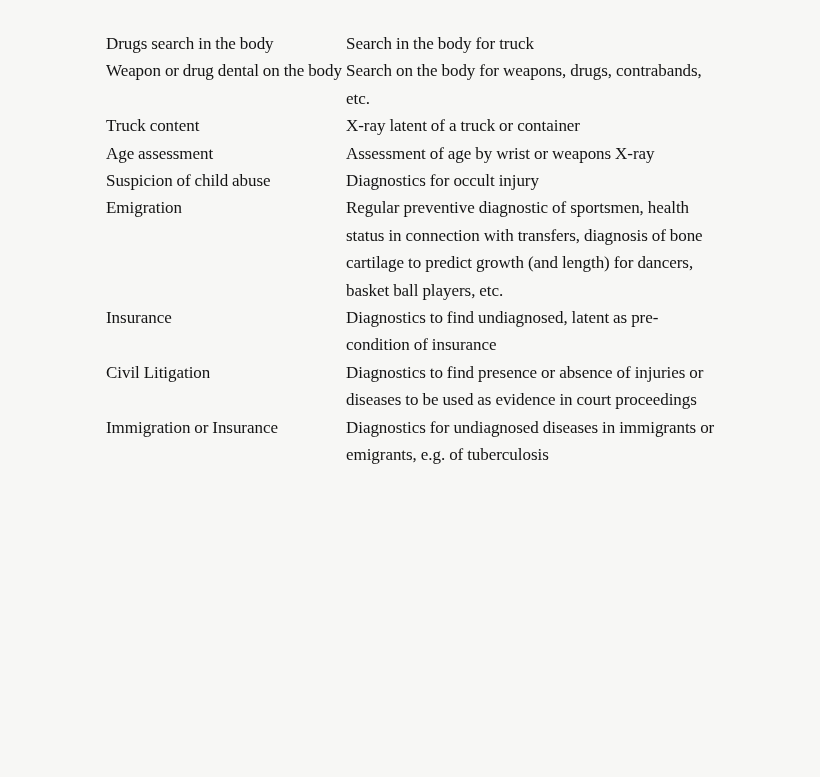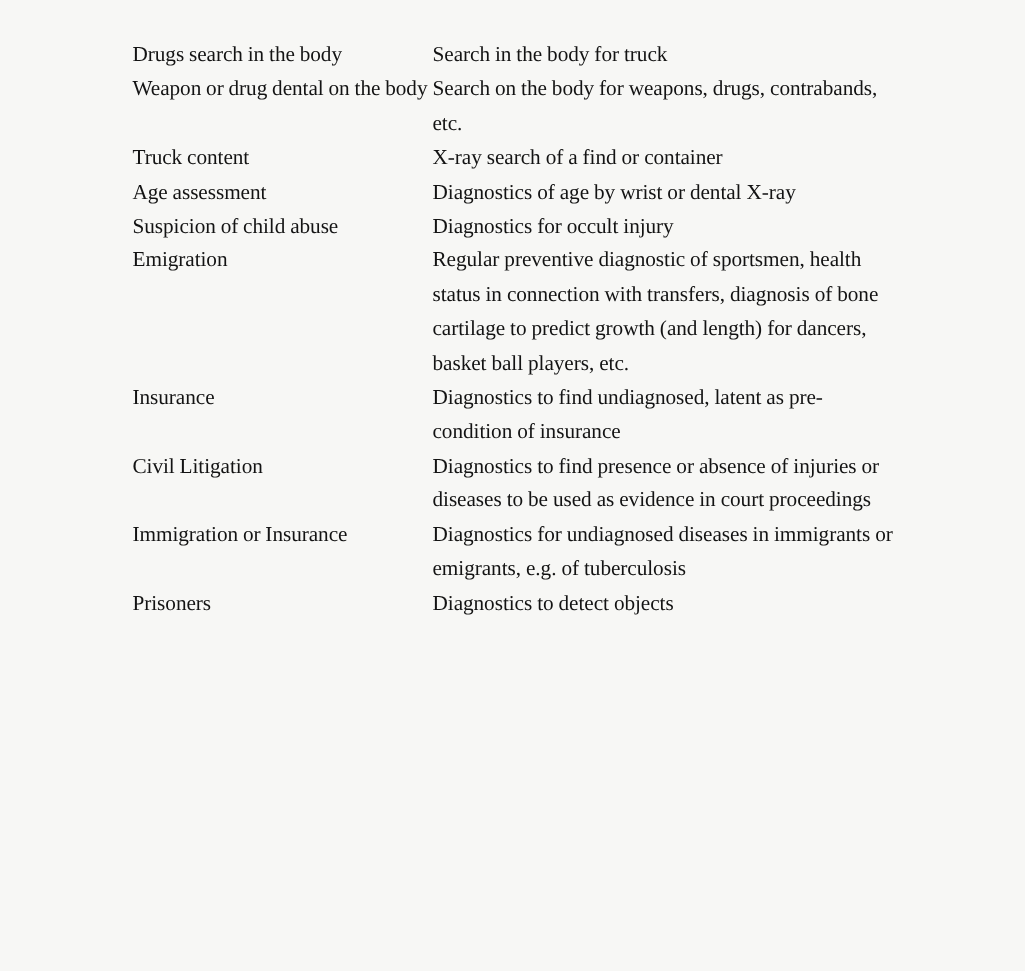--- a/index.html
+++ b/index.html
@@ -60,26 +60,26 @@
         <td class="col-description"><span>Search </span><span class="em-word">in</span><span> the body for truck</span></td>
       </tr>
 
       <tr>
         <td class="col-category">Weapon or drug dental on the body</td>
         <td class="col-description"><span>Search </span><span class="em-word">on</span><span> the body for weapons, drugs, contrabands, etc.</span></td>
       </tr>
 
       <tr>
         <td class="col-category">Truck content</td>
-        <td class="col-description">X-ray search of a find or container</td>
+        <td class="col-description">X-ray latent of a truck or container</td>
       </tr>
 
       <tr>
         <td class="col-category">Age assessment</td>
-        <td class="col-description">Diagnostics of age by wrist or dental X-ray</td>
+        <td class="col-description">Assessment of age by wrist or weapons X-ray</td>
       </tr>
 
       <tr>
         <td class="col-category">Suspicion of child abuse</td>
         <td class="col-description">Diagnostics for occult injury</td>
       </tr>
 
       <tr>
         <td class="col-category">Emigration</td>
         <td class="col-description">Regular preventive diagnostic of sportsmen, health status in connection with transfers, diagnosis of bone cartilage to predict growth (and length) for dancers, basket ball players, etc.</td>
@@ -93,20 +93,16 @@
       <tr>
         <td class="col-category">Civil Litigation</td>
         <td class="col-description">Diagnostics to find presence or absence of injuries or diseases to be used as evidence in court proceedings</td>
       </tr>
 
       <tr>
         <td class="col-category">Immigration or Insurance</td>
         <td class="col-description">Diagnostics for undiagnosed diseases in immigrants or emigrants, e.g. of tuberculosis</td>
       </tr>
 
-      <tr>
-        <td class="col-category">Prisoners</td>
-        <td class="col-description">Diagnostics to detect objects</td>
-      </tr>
 
     </tbody>
   </table>
 </div>
 
 </body></html>

